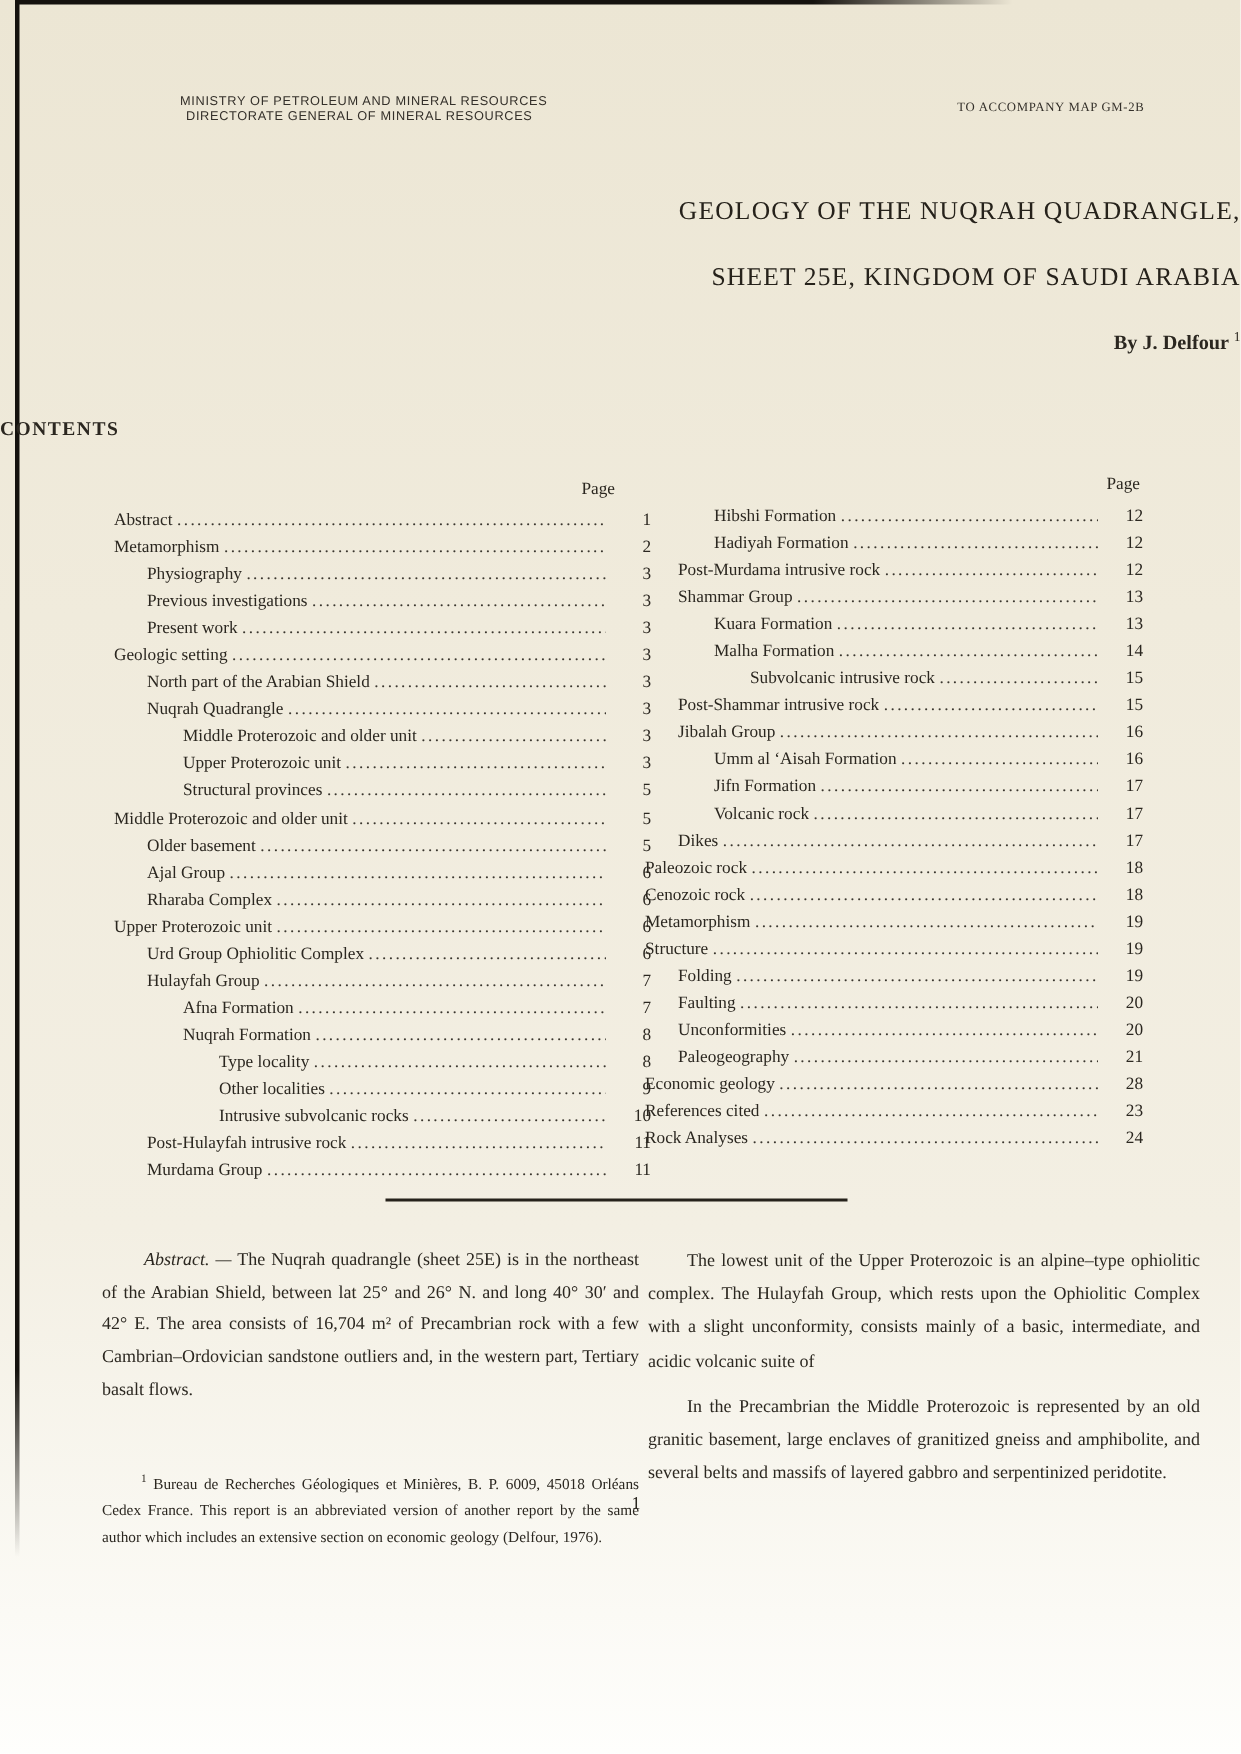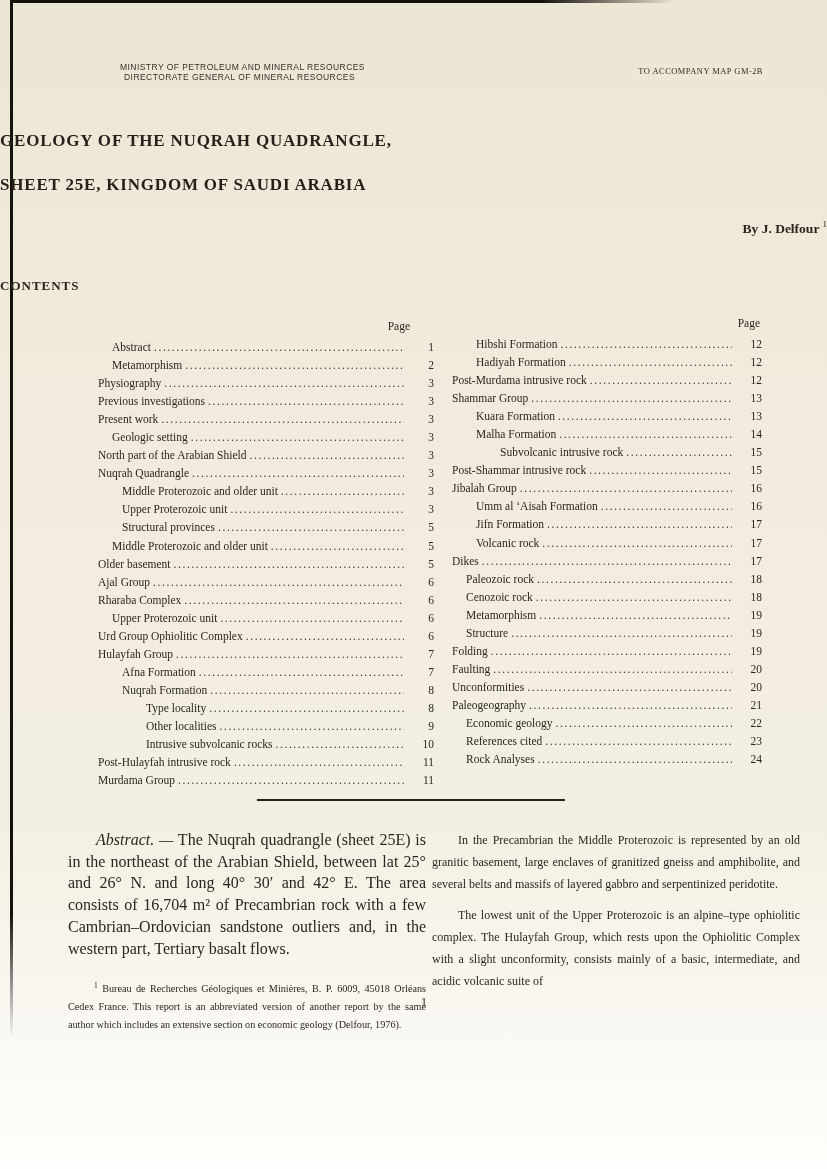--- a/index.html
+++ b/index.html
@@ -11,43 +11,43 @@
   .edge-top { position:absolute; left:10px; top:0; height:3px; width:665px;
     background:linear-gradient(90deg,#15120e 80%, rgba(21,18,14,0)); }
   .edge-left { position:absolute; left:10px; top:0; width:3px; height:1038px;
     background:linear-gradient(180deg,#15120e 88%, rgba(21,18,14,0)); }
   .hdr-left { position:absolute; left:88px; top:63px;
     font-family:"Liberation Sans", sans-serif; font-size:8.5px; letter-spacing:.45px;
     line-height:9.5px; color:#34302a;margin-left:32px; }
   .hdr-left div:nth-child(2){ padding-left:4px; }
   .hdr-right { position:absolute; top:66px; right:64px;
     font-family:Liberation Serif, serif; font-size:8.5px; letter-spacing:.45px; color:#34302a; }
-  .title { position:absolute; left:0; right:0; top:131px; text-align:left;
-    font-weight:bold; font-size:17px; letter-spacing:.8px; color:#26221b; }
+  .title { position:absolute; left:0; right:0; top:131px; text-align:right;
+    font-weight:normal; font-size:17px; letter-spacing:.8px; color:#26221b; }
   .title .l2 { margin-top:24px; }
   .byline { position:absolute; left:0; right:0; top:219px; text-align:right;
     font-weight:bold; font-size:13.5px; }
   .byline sup { font-size:9px; font-weight:normal; }
   .contents-heading { position:absolute; left:0; right:0; top:278px; 
     font-weight:bold; font-size:13px; letter-spacing:1px; }
   .toc { position:absolute; font-size:11.5px; }
   .toc-left { left:76px; top:314px; width:358px; }
   .toc-right { left:430px; top:311px; width:332px; }
   .page-hdr { text-align:right; height:24px; line-height:24px; }
   .toc-left .page-hdr { padding-right:24px; }
   .toc-right .page-hdr { padding-right:2px; }
   .toc-row { display:flex; align-items:baseline; height:18.05px; line-height:18.05px; white-space:nowrap; }
-  .ind-0 { padding-left:0;margin-left:36px; } .ind-1 { padding-left:22px; }
+  .ind-0 { padding-left:0; } .ind-1 { padding-left:22px; }
   .ind-2 { padding-left:46px;justify-content:space-between; } .ind-3 { padding-left:70px; }
   .toc-label { flex:0 0 auto; }
   .toc-dots { flex:1 1 auto; overflow:hidden; letter-spacing:1.6px; margin:0 4px 0 3px; color:#3a362e; }
   .toc-page { flex:0 0 26px; text-align:right; }
   .rule { position:absolute; left:257px; top:799px; width:308px; height:2px; background:#26221b; }
   .abstract { position:absolute; left:68px; top:829px; width:358px;
-    font-size:16px; line-height:21.7px; text-align:justify; text-indent:28px; }
+    font-size:12px; line-height:21.7px; text-align:justify; text-indent:28px; }
   .abstract .lead { font-style:italic; }
   .footnote { position:absolute; left:68px; top:977px; width:358px;
     font-size:10.2px; line-height:17.6px; text-align:justify; text-indent:26px; }
   .footnote sup { font-size:7.5px; }
   .body-col { position:absolute; left:432px; top:829px; width:368px;
     font-size:12px; line-height:22.2px; text-align:justify; }
   .body-col p { margin:0 0 8px 0; text-indent:26px; }
   .page-num { position:absolute; left:421px; top:995px; font-size:12px; }
 </style>
 </head>
@@ -307,21 +307,21 @@
           <span class="toc-page">20</span>
         </div>
         <div class="toc-row ind-1">
           <span class="toc-label">Paleogeography</span>
           <span class="toc-dots">............................................................................................................................................</span>
           <span class="toc-page">21</span>
         </div>
         <div class="toc-row ind-0">
           <span class="toc-label">Economic geology</span>
           <span class="toc-dots">............................................................................................................................................</span>
-          <span class="toc-page">22</span>
+          <span class="toc-page">28</span>
         </div>
         <div class="toc-row ind-0">
           <span class="toc-label">References cited</span>
           <span class="toc-dots">............................................................................................................................................</span>
           <span class="toc-page">23</span>
         </div>
         <div class="toc-row ind-0">
           <span class="toc-label">Rock Analyses</span>
           <span class="toc-dots">............................................................................................................................................</span>
           <span class="toc-page">24</span>
@@ -329,18 +329,18 @@
       </div>
   </div>
 
   <div class="rule"></div>
 
   <div class="abstract"><span class="lead">Abstract. —</span><span> The Nuqrah quadrangle (sheet 25E) is in the northeast of the Arabian Shield, between lat 25° and 26° N. and long 40° 30′ and 42° E.  The area consists of 16,704 m² of Precambrian rock with a few Cambrian–Ordovician sandstone outliers and, in the western part, Tertiary basalt flows.</span></div>
 
   <div class="footnote"><sup>1</sup><span> Bureau de Recherches Géologiques et Minières, B. P. 6009, 45018 Orléans Cedex France.  This report is an abbreviated version of another report by the same author which includes an extensive section on economic geology (Delfour, 1976).</span></div>
 
   <div class="body-col">
+    <p>The lowest unit of the Upper Proterozoic is an alpine–type ophiolitic complex. The Hulayfah Group, which rests upon the Ophiolitic Complex with a slight unconformity, consists mainly of a basic, intermediate, and acidic volcanic suite of</p>
     <p>In the Precambrian the Middle Proterozoic is represented by an old granitic basement, large enclaves of granitized gneiss and amphibolite, and several belts and massifs of layered gabbro and serpentinized peridotite.</p>
-    <p>The lowest unit of the Upper Proterozoic is an alpine–type ophiolitic complex. The Hulayfah Group, which rests upon the Ophiolitic Complex with a slight unconformity, consists mainly of a basic, intermediate, and acidic volcanic suite of</p>
   </div>
 
   <div class="page-num">1</div>
 </div>
 
 </body></html>

